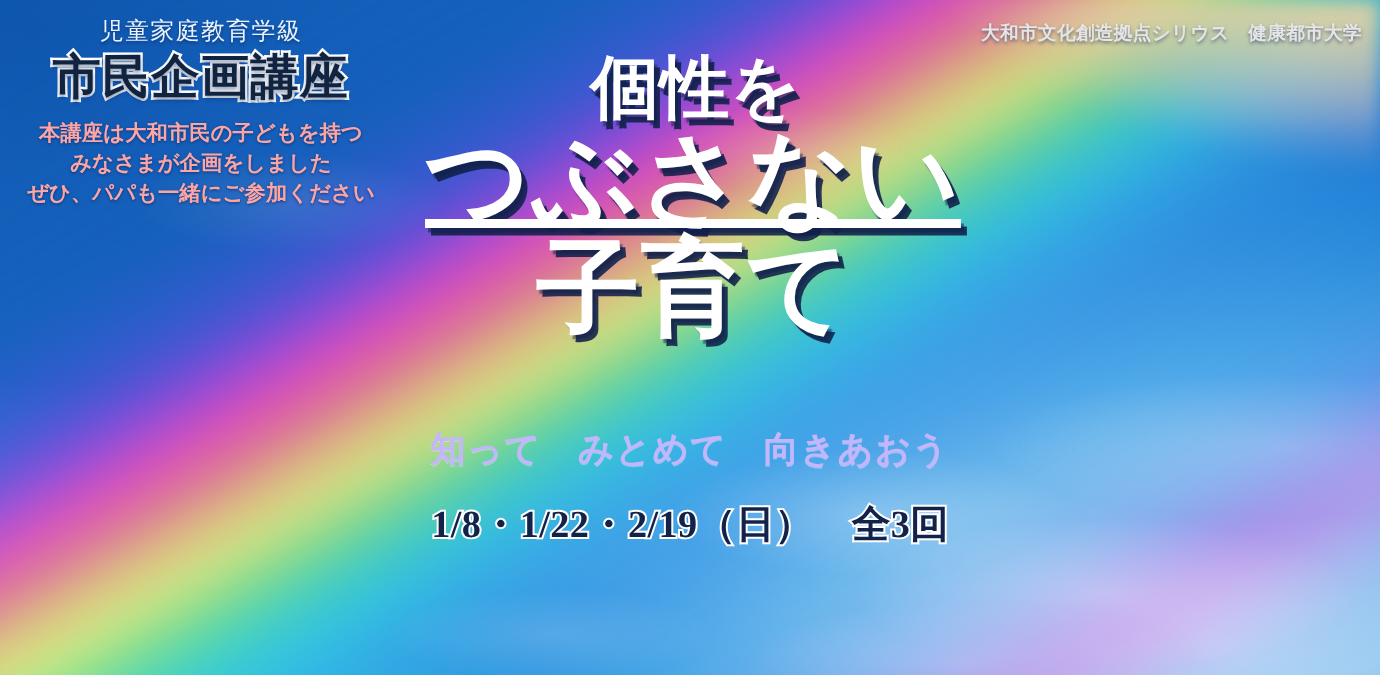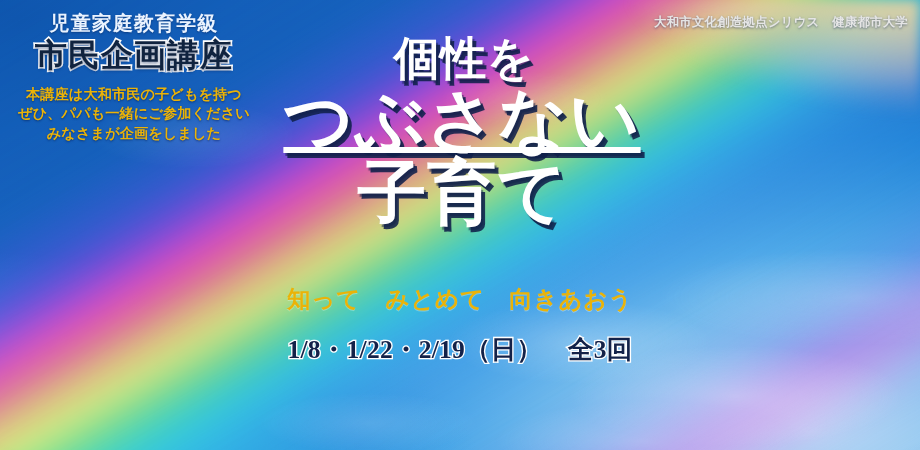--- a/index.html
+++ b/index.html
@@ -140,22 +140,22 @@
   
   .left-block {
     position: absolute;
     left: 0;
     top: 12px;
     width: 268px;
     text-align: center;
     color: #ffffff;
   }
   .kyuu-label {
-    font-size: 20px;
-    font-weight: 700;
+    font-size: 16px;
+    font-weight: 400;
     letter-spacing: .055em;
     color: #eaf3ff;
     text-shadow: 0 1px 2px rgba(5,35,90,.55);
     margin: 0 0 3px 0;
     line-height: 1.1;
   }
   .course-title {
     font-size: 32px;
     font-weight: 900;
     letter-spacing: .03em;
@@ -163,21 +163,21 @@
     margin: 0 0 11px 0;
     line-height: 1.15;
     -webkit-text-stroke: 3.2px #ffffff;
     paint-order: stroke fill;
     text-shadow: 0 2px 3px rgba(6,32,82,.45);
   }
   .lead {
     font-size: 14.2px;
     font-weight: 700;
     line-height: 1.38;
-    color: #eab308;
+    color: #fca5a5;
     letter-spacing: .005em;
     text-shadow: 0 1px 2px rgba(5,30,85,.60);
     margin: 0;
     padding: 0 4px;
   }
   .lead span { display: block; }
 
   
   .credit {
     position: absolute;
@@ -229,21 +229,21 @@
 
   
   .subhead {
     position: absolute;
     left: 0;
     right: 0;
     top: 283px;
     text-align: center;
     font-size: 23.5px;
     font-weight: 700;
-    color: #eab308;
+    color: #c4b5fd;
     letter-spacing: .035em;
     white-space: pre;
     text-shadow: 0 1px 0 rgba(255,255,255,.30);
   }
 
   
   .schedule {
     position: absolute;
     left: 0;
     right: 0;
@@ -284,22 +284,22 @@
   <div class="clouds"></div>
   <div class="vignette"></div>
 
   <div class="content">
 
     <div class="left-block">
       <p class="kyuu-label">児童家庭教育学級</p>
       <p class="course-title">市民企画講座</p>
       <p class="lead">
         <span>本講座は大和市民の子どもを持つ</span>
+        <span>みなさまが企画をしました</span>
         <span>ぜひ、パパも一緒にご参加ください</span>
-        <span>みなさまが企画をしました</span>
       </p>
     </div>
 
     <div class="credit">大和市文化創造拠点シリウス　健康都市大学</div>
 
     <div class="headline">
       <span class="l1">個性を</span>
       <span class="l2">つぶさない</span>
       <span class="l3">子育て</span>
     </div>

